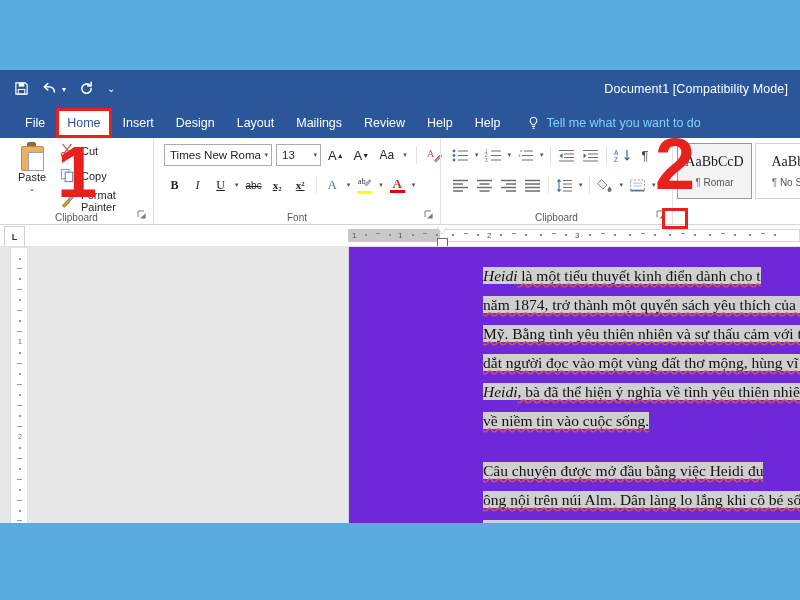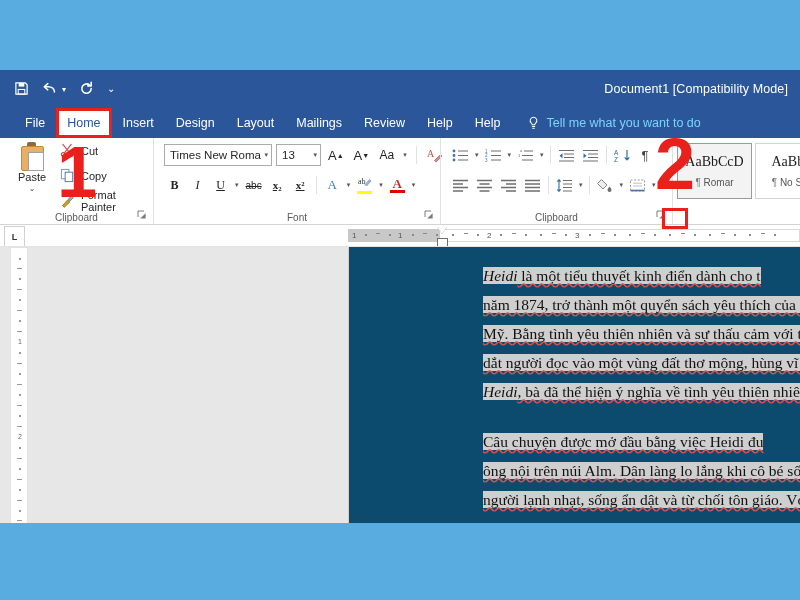--- a/index.html
+++ b/index.html
@@ -304,21 +304,21 @@
     box-sizing: border-box;
   }
   .vtick { position: absolute; left: 7px; font-size: 7px; color: #666; }
   .vdot { position: absolute; left: 8px; width: 2px; height: 2px; background: #9A9A9A; }
   .vdash { position: absolute; left: 6px; width: 5px; height: 1px; background: #9A9A9A; }
 
   .page {
     position: absolute;
     left: 348px; top: 0;
     width: 452px; height: 278px;
-    background: #0c4a6e;
+    background: #6d28d9;
     border-left: 1px solid #CFCFCF;
   }
   .doc-text {
     position: absolute;
     left: 92px; top: 14px; right: -120px;
     font-family: "Liberation Serif", serif;
     font-size: 15.5px;
     line-height: 29px;
     color: #111;
     text-align: justify;
@@ -750,20 +750,21 @@
       </div>
 
       <div class="page">
         <div class="doc-text">
           <p class="ind">
             <span class="sel it">Heidi</span><span class="sel sq"> là một tiểu thuyết kinh điển dành cho t</span><br>
             <span class="sel sq">năm 1874, trở thành một quyển sách yêu thích của c</span><br>
             <span class="sel sq">Mỹ. Bằng tình yêu thiên nhiên và sự thấu cảm với tân</span><br>
             <span class="sel sq">dắt người đọc vào một vùng đất thơ mộng, hùng vĩ v</span><br>
             <span class="sel it">Heidi</span><span class="sel sq">, bà đã thể hiện ý nghĩa về tình yêu thiên nhiên,</span><br>
+            <span class="sel sq">về niềm tin vào cuộc sống.</span>
           </p>
           <p class="ind p2">
             <span class="sel sq">Câu chuyện được mở đầu bằng việc Heidi đu</span><br>
             <span class="sel sq">ông nội trên núi Alm. Dân làng lo lắng khi cô bé số</span><br>
             <span class="sel sq">người lạnh nhạt, sống ẩn dật và từ chối tôn giáo. Với</span>
           </p>
         </div>
       </div>
     </div>
   </div>

